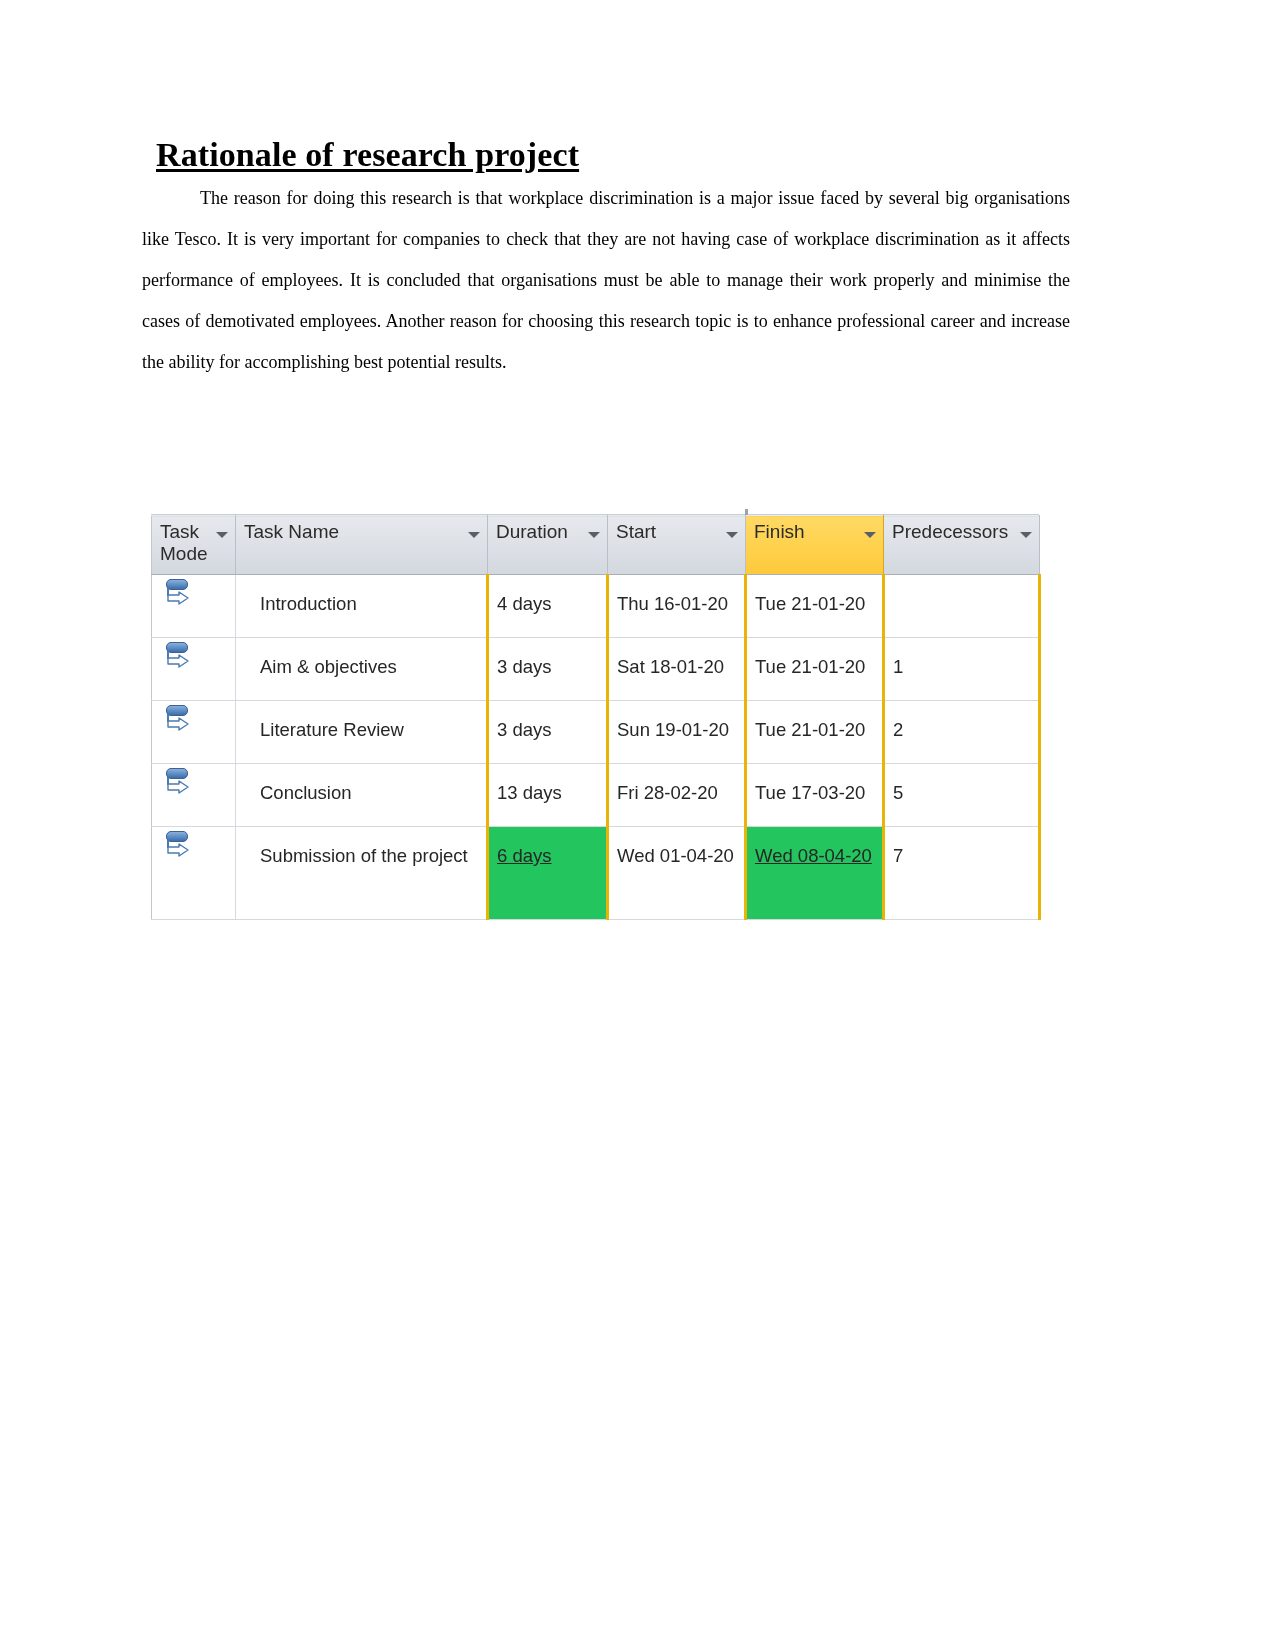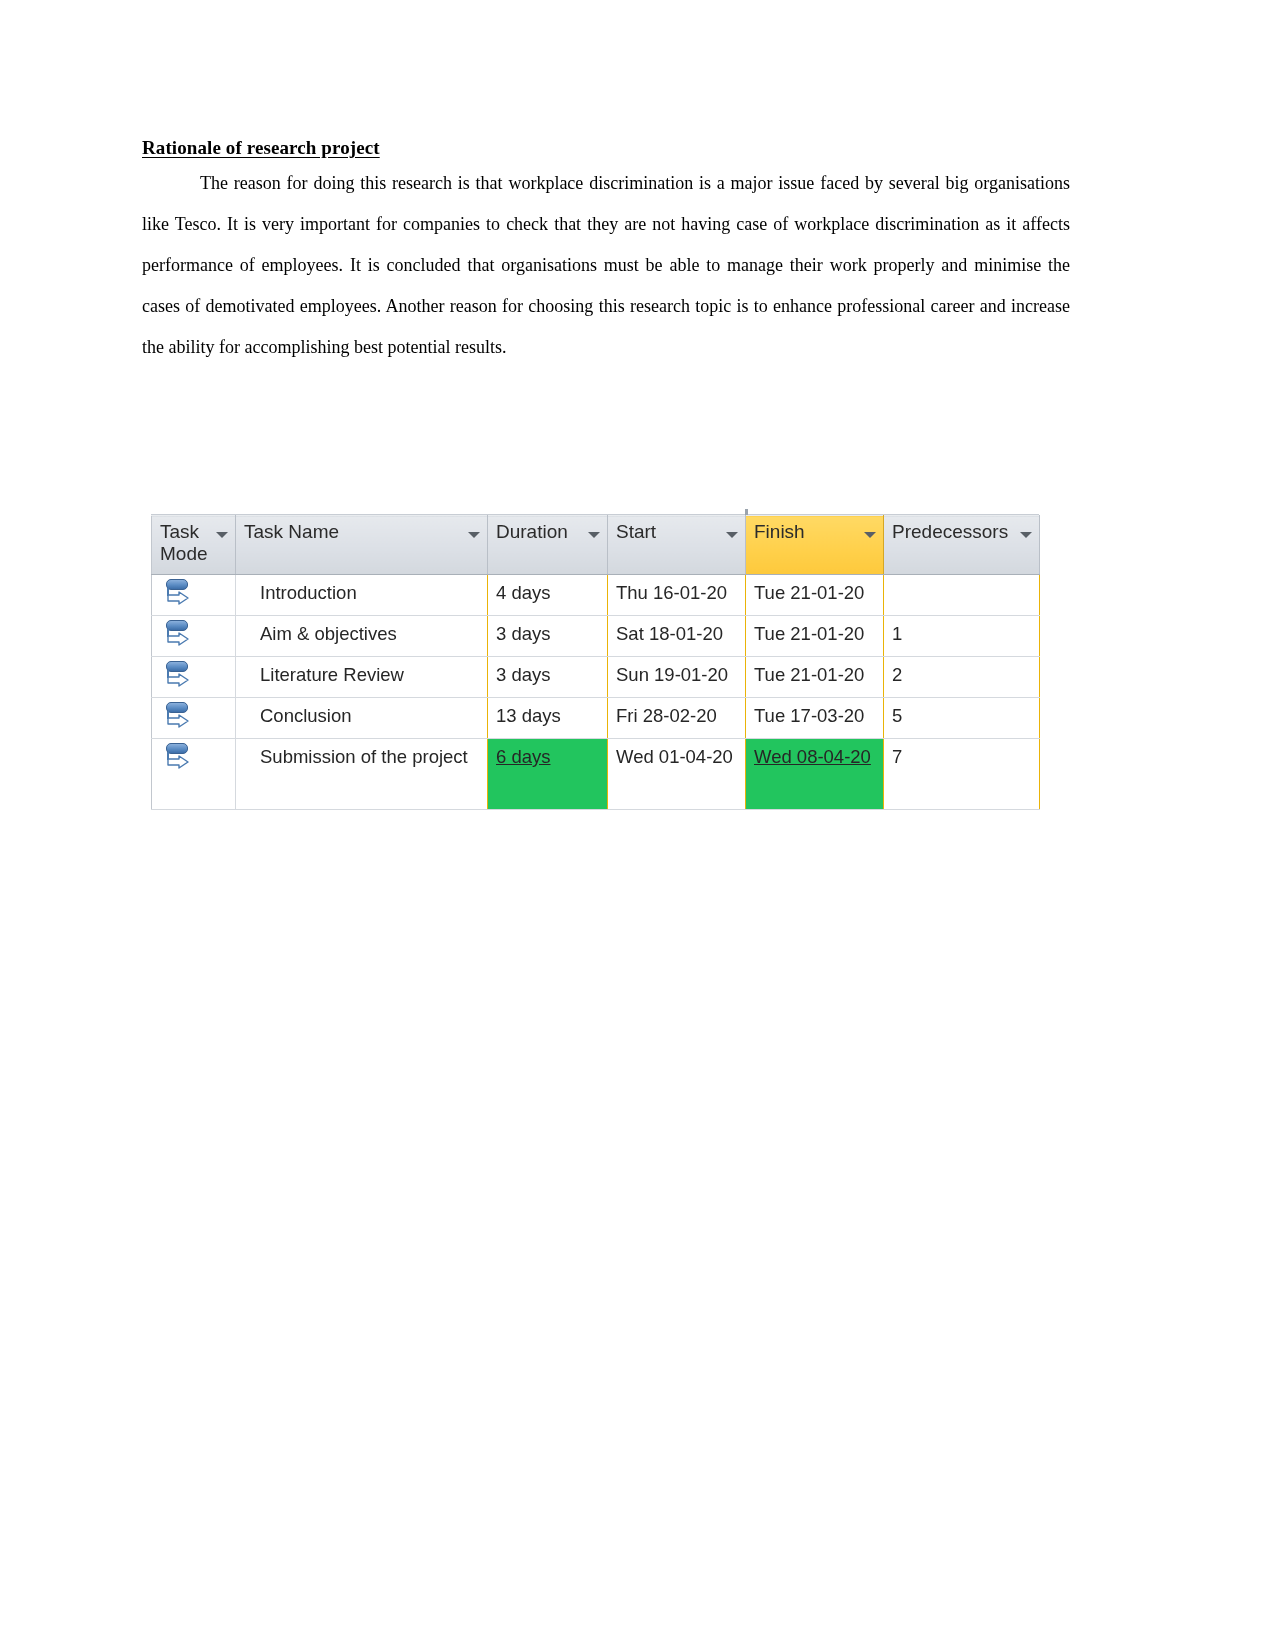--- a/index.html
+++ b/index.html
@@ -27,25 +27,25 @@
   .content {
     position: absolute;
     left: 142px;
     top: 138px;
     width: 928px;
   }
 
   
   .doc-heading {
     font-family: "Liberation Serif", serif;
-    font-size: 19px;
+    font-size: 34px;
     line-height: 1.0;
     text-decoration: underline;
     text-underline-offset: 3px;
-    margin: 0 0 6px 0;
+    margin: 0 0 6px 14px;
     letter-spacing: 0.1px;
   }
   .doc-para {
     font-family: "Liberation Serif", serif;
     font-size: 18px;
     line-height: 41px;
     text-align: justify;
     text-justify: inter-word;
     margin: 0;
     text-indent: 58px;
@@ -128,23 +128,23 @@
     position: absolute;
     right: 7px;
     top: 16px;
     width: 0; height: 0;
     border-left: 6px solid transparent;
     border-right: 6px solid transparent;
     border-top: 6px solid #585f66;
   }
 
   .grid tbody td {
-    border-right: 1px solid #eab308;
+    border-right: 3px solid #eab308;
     border-bottom: 1px solid #d5d9de;
-    padding: 5px 8px;
+    padding: 16px 8px;
     vertical-align: top;
     line-height: 26px;
     height: 30px;
     background: #ffffff;
   }
   .grid tbody td.cell-mode {
     padding: 3px 0 3px 0;
     text-align: left;
     border-right: 1px solid #d5d9de;
   }

